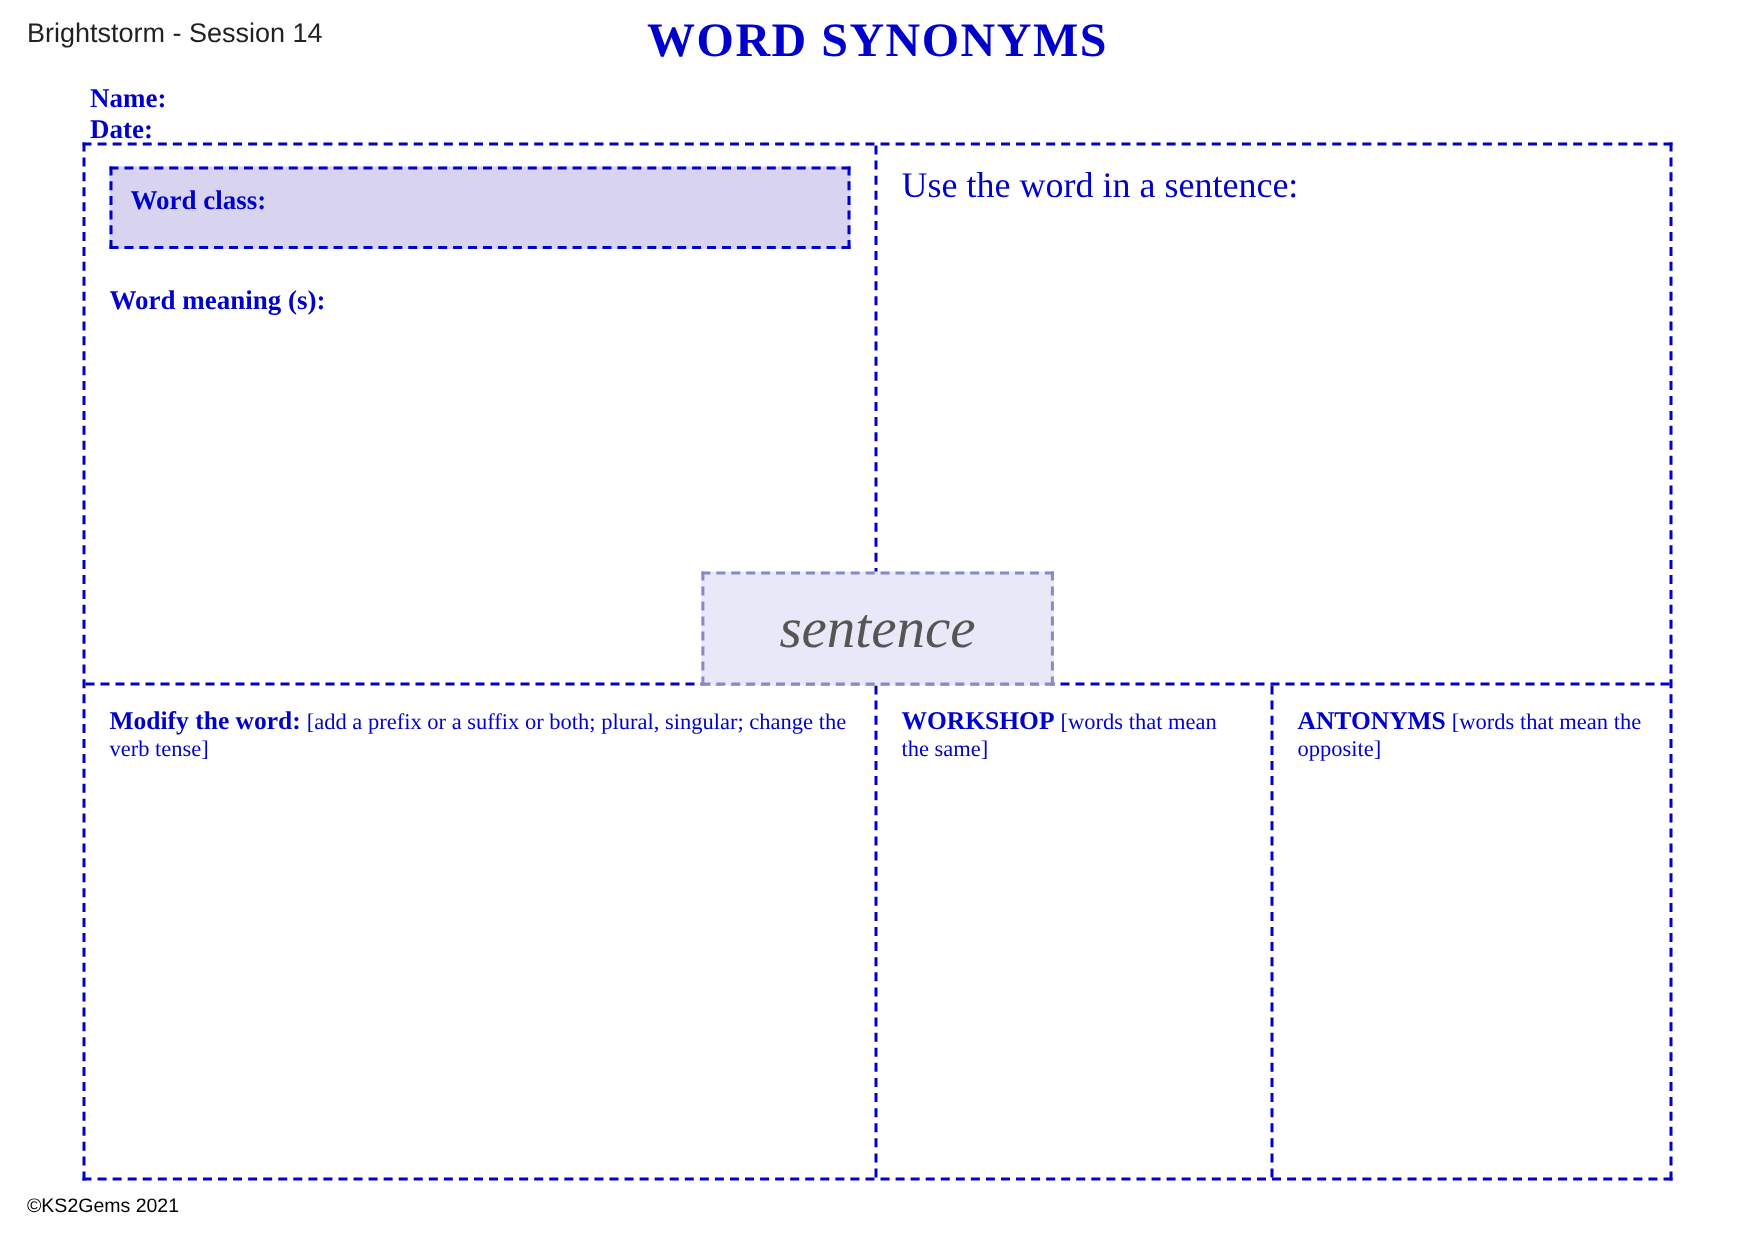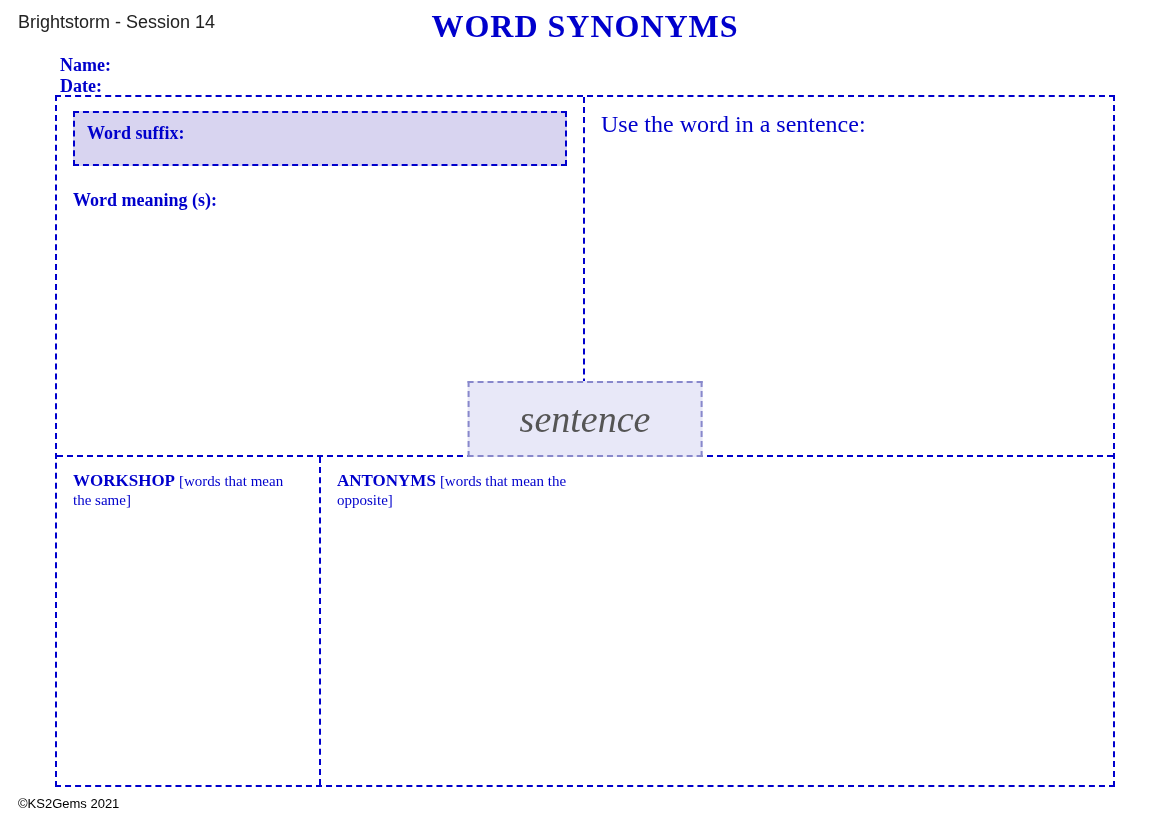--- a/index.html
+++ b/index.html
@@ -183,37 +183,41 @@
   <span class="name-label">Name:</span>
   <span class="date-label">Date:</span>
 </div>
 
 <div class="worksheet">
 
   <div class="top-section">
 
     <div class="top-left">
       <div class="word-class-box">
-        <span class="word-class-label">Word suffix:</span>
+        <span class="word-class-label">Word class:</span>
       </div>
       <div class="word-meaning-label">Word meaning (s):</div>
     </div>
 
     <div class="top-right">
       <div class="use-word-label">Use the word in a sentence:</div>
     </div>
 
     <div class="center-word-container">
       <div class="center-word-box">sentence</div>
     </div>
 
   </div>
 
   <div class="bottom-section">
 
+    <div class="bottom-left">
+      <span class="section-label-bold">Modify the word:</span>
+      <span class="section-label-normal">[add a prefix or a suffix or both; plural, singular; change the verb tense]</span>
+    </div>
 
     <div class="bottom-middle">
       <span class="section-label-bold">WORKSHOP</span>
       <span class="section-label-normal">[words that mean the same]</span>
     </div>
 
     <div class="bottom-right">
       <span class="section-label-bold">ANTONYMS</span>
       <span class="section-label-normal">[words that mean the opposite]</span>
     </div>

